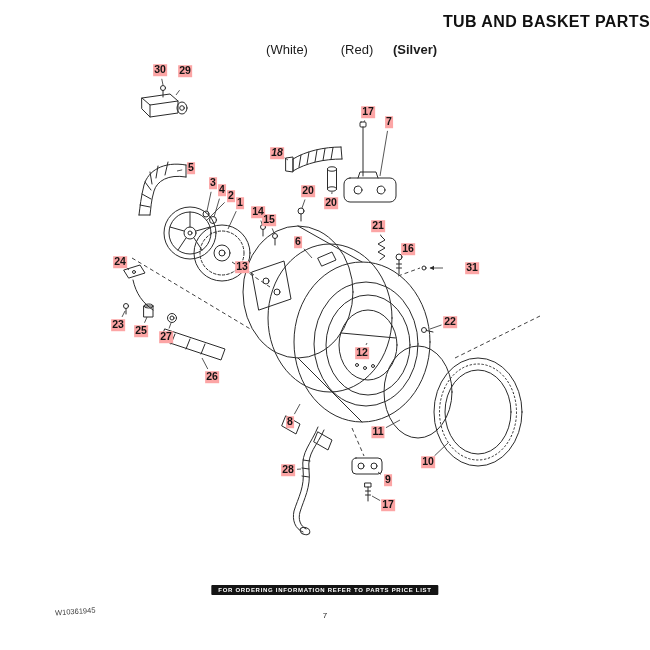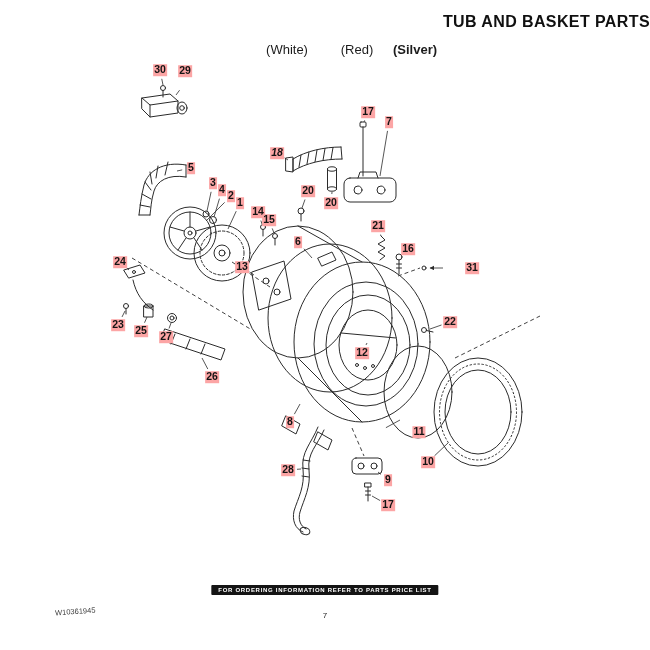--- a/index.html
+++ b/index.html
@@ -298,21 +298,21 @@
       <div class="callout" style="left: 464px; top: 268px; margin-left: 8px;">31</div>
       <div class="callout" style="left: 120px; top: 262px;">24</div>
       <div class="callout" style="left: 242px; top: 267px;">13</div>
       <div class="callout" style="left: 118px; top: 325px;">23</div>
       <div class="callout" style="left: 141px; top: 331px;">25</div>
       <div class="callout" style="left: 166px; top: 337px;">27</div>
       <div class="callout" style="left: 450px; top: 322px;">22</div>
       <div class="callout" style="left: 362px; top: 353px;">12</div>
       <div class="callout" style="left: 212px; top: 377px;">26</div>
       <div class="callout" style="left: 290px; top: 422px;">8</div>
-      <div class="callout" style="left: 378px; top: 432px; margin-left: 41px;">11</div>
+      <div class="callout" style="left: 378px; top: 432px;">11</div>
       <div class="callout" style="left: 428px; top: 462px;">10</div>
       <div class="callout" style="left: 288px; top: 470px;">28</div>
       <div class="callout" style="left: 388px; top: 480px;">9</div>
       <div class="callout" style="left: 388px; top: 505px;">17</div>
     </div>
 
   <div class="footer-bar">FOR ORDERING INFORMATION REFER TO PARTS PRICE LIST</div>
   <div class="doc-number">W10361945</div>
   <div class="page-number">7</div>
 

